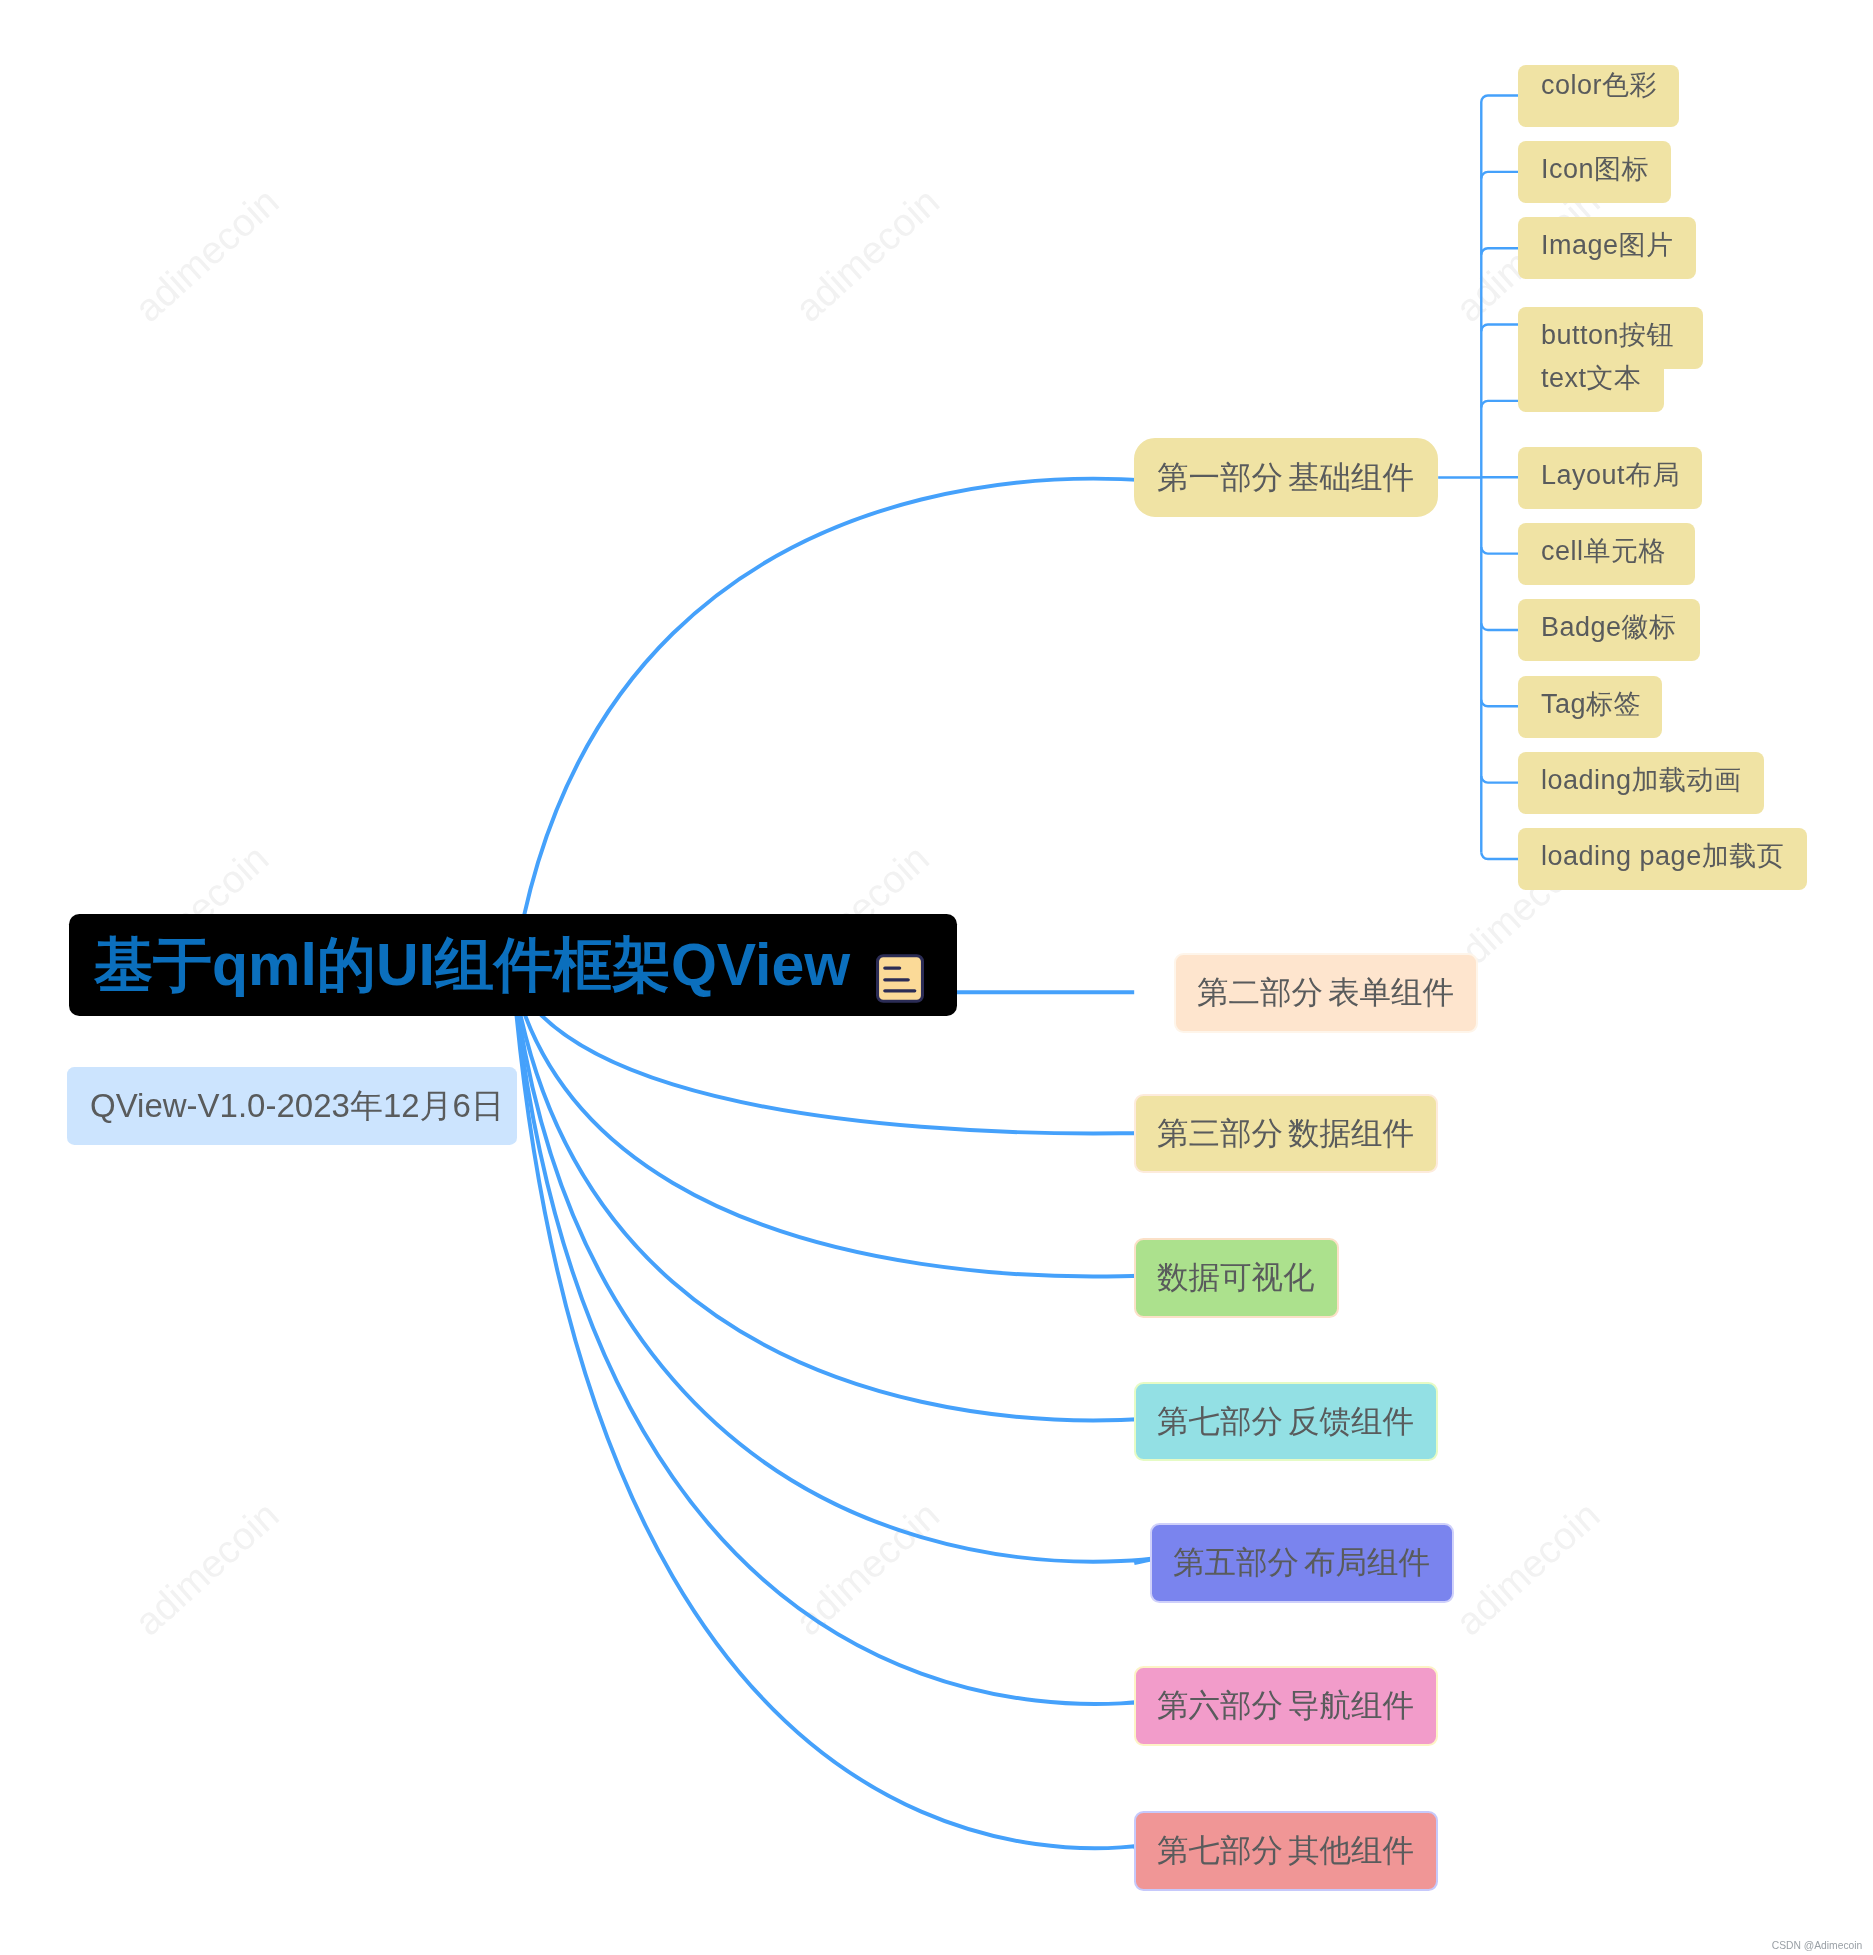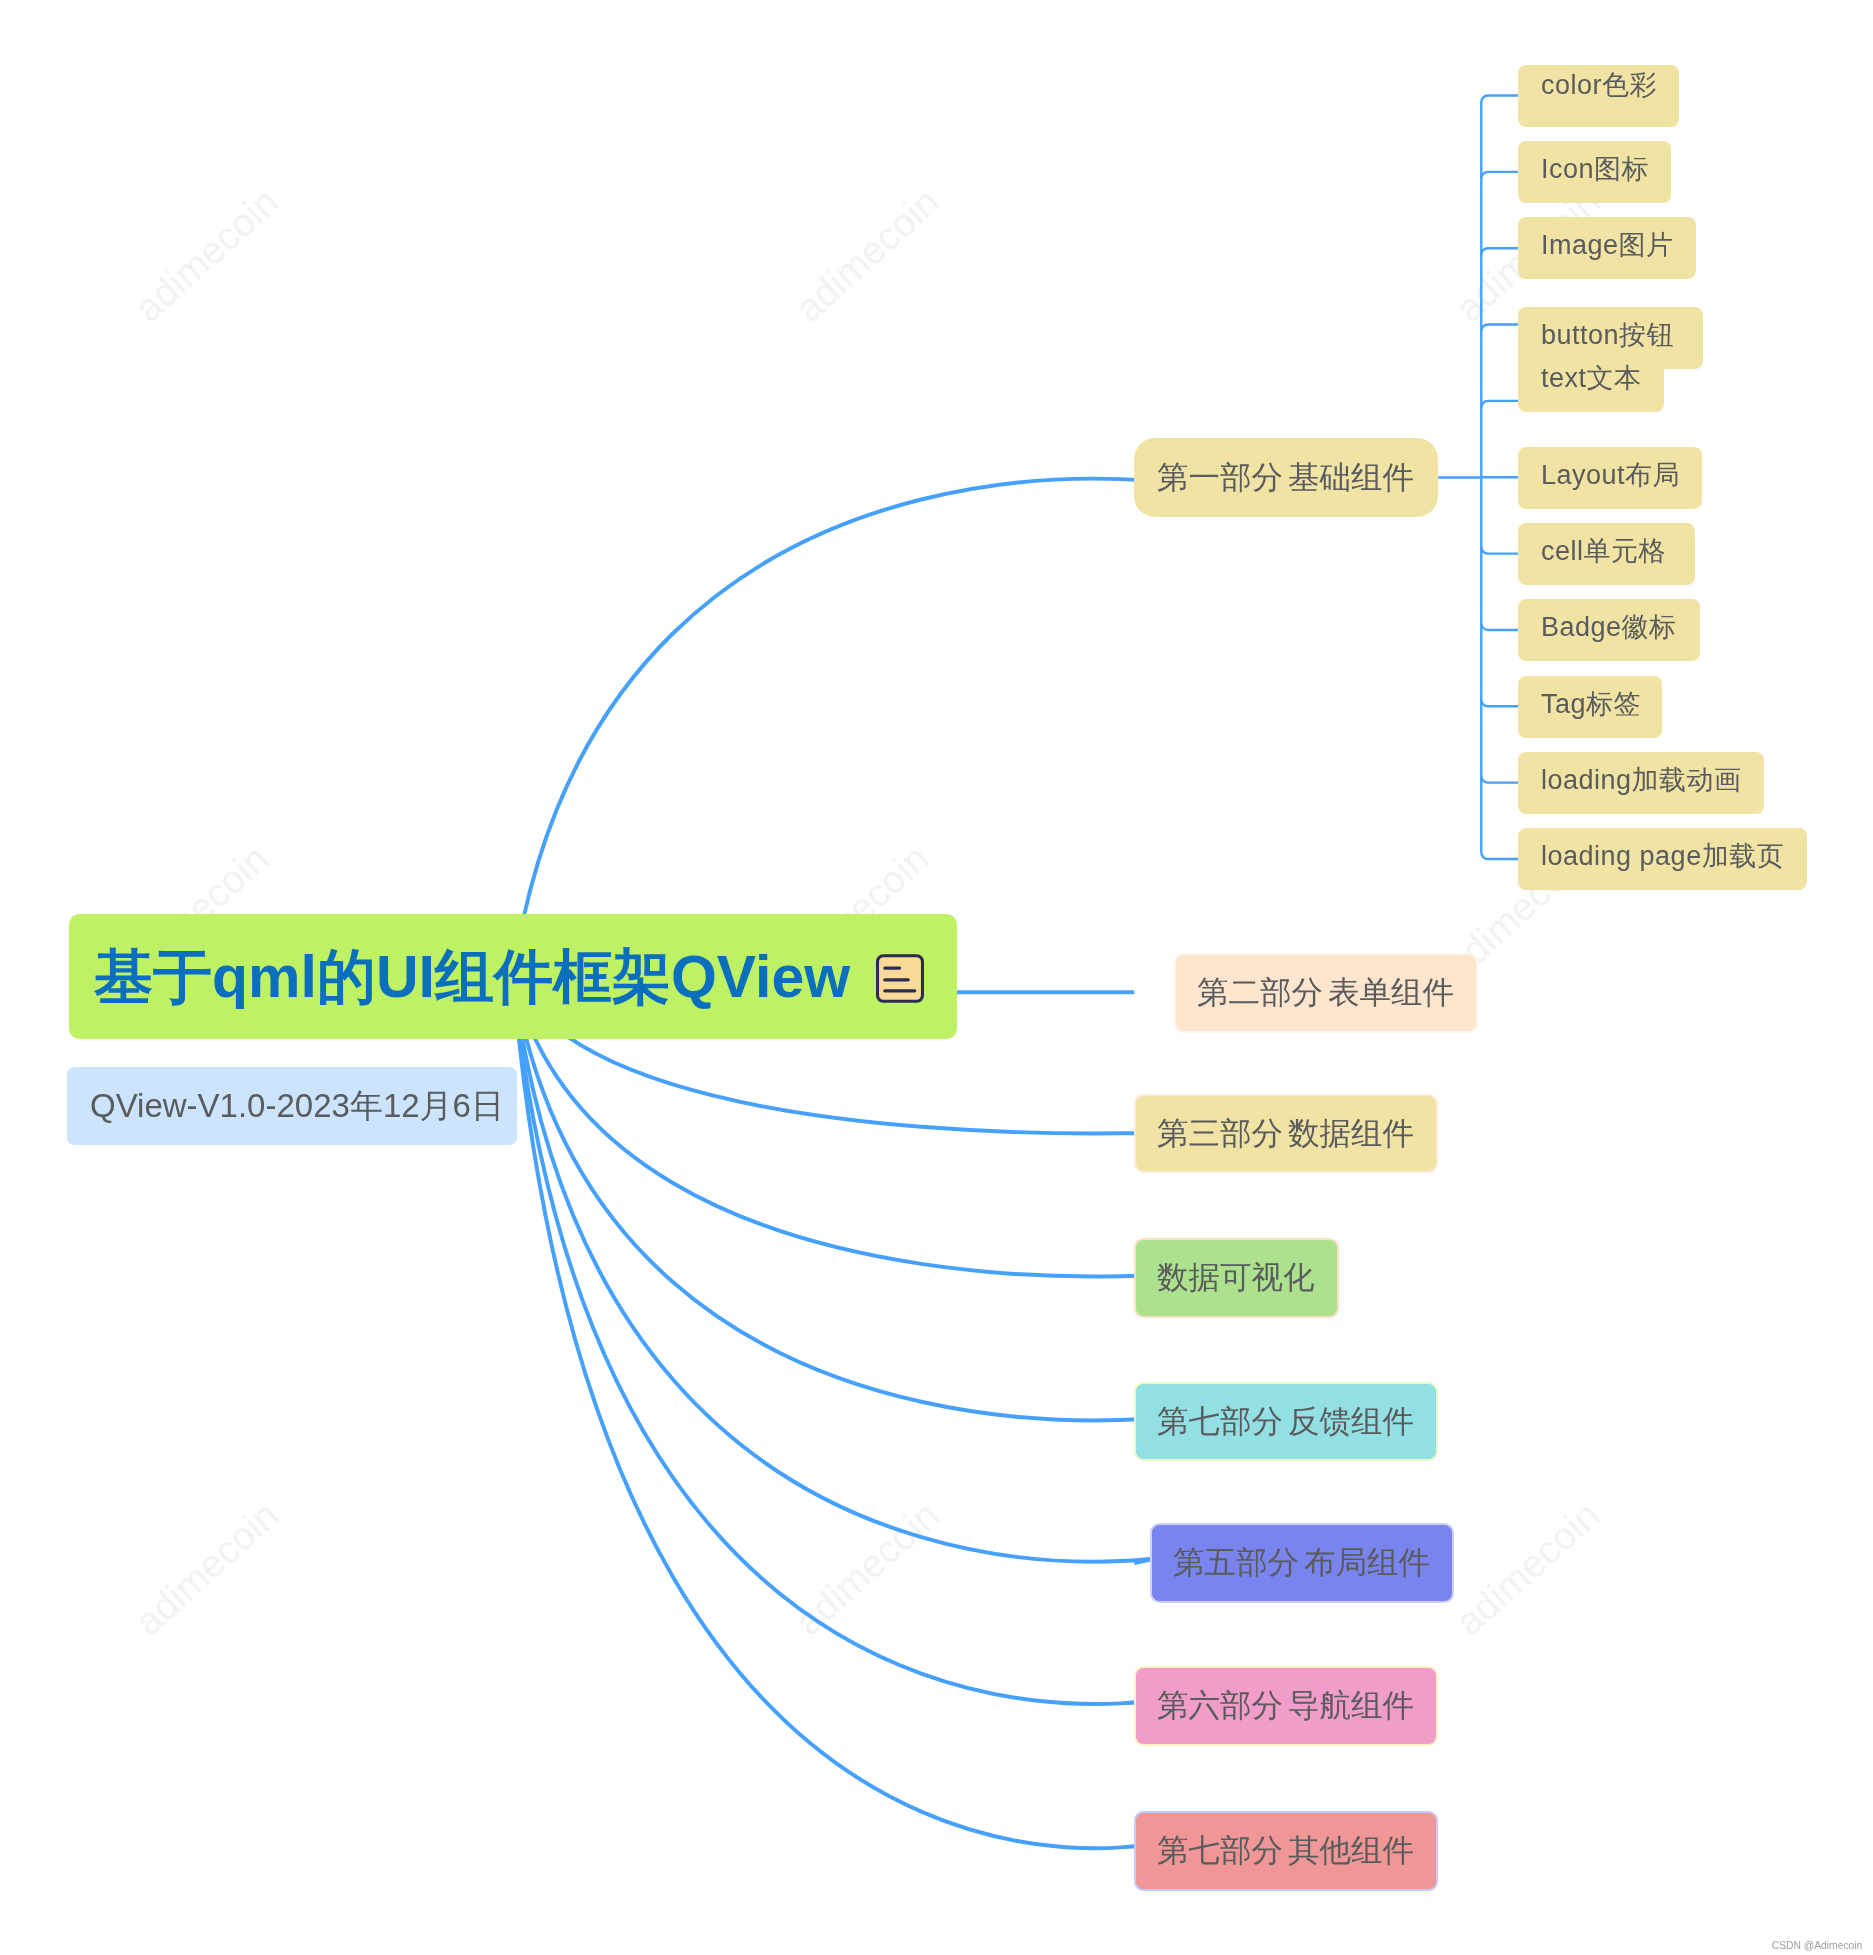--- a/index.html
+++ b/index.html
@@ -54,21 +54,21 @@
       <path d="M 2020.5 451.75000000000006 A 9 9 0 0 1 2029.5 442.75000000000006 L 2071 442.75000000000006" fill="none" stroke="#45A1FB" stroke-width="3.3" stroke-linecap="butt"></path>
       <path d="M 2020.5 555.9000000000001 A 9 9 0 0 1 2029.5 546.9000000000001 L 2071 546.9000000000001" fill="none" stroke="#45A1FB" stroke-width="3.3" stroke-linecap="butt"></path>
       <path d="M 2020.5 651.05 L 2071 651.05" fill="none" stroke="#45A1FB" stroke-width="3.3" stroke-linecap="butt"></path>
       <path d="M 2020.5 746.2 A 9 9 0 0 0 2029.5 755.2 L 2071 755.2" fill="none" stroke="#45A1FB" stroke-width="3.3" stroke-linecap="butt"></path>
       <path d="M 2020.5 850.35 A 9 9 0 0 0 2029.5 859.35 L 2071 859.35" fill="none" stroke="#45A1FB" stroke-width="3.3" stroke-linecap="butt"></path>
       <path d="M 2020.5 954.5 A 9 9 0 0 0 2029.5 963.5 L 2071 963.5" fill="none" stroke="#45A1FB" stroke-width="3.3" stroke-linecap="butt"></path>
       <path d="M 2020.5 1058.65 A 9 9 0 0 0 2029.5 1067.65 L 2071 1067.65" fill="none" stroke="#45A1FB" stroke-width="3.3" stroke-linecap="butt"></path>
       <path d="M 2020.5 1162.8 A 9 9 0 0 0 2029.5 1171.8 L 2071 1171.8" fill="none" stroke="#45A1FB" stroke-width="3.3" stroke-linecap="butt"></path>
     </svg>
   <div id="nodes">
-      <div class="node" id="rootNode" style="left: 69px; top: 914px; width: 888px; height: 125px; background: #bef264; border-radius: 10.3px; display: block; overflow: visible;">
+      <div class="node" id="rootNode" style="left: 69px; top: 914px; width: 888px; height: 102px; background: #000000; border-radius: 10.3px; display: block; overflow: visible;">
         <span style="position: absolute; left: 25px; top: 50%; transform: translateY(-50%); color: rgb(11, 111, 189); font-weight: 700; font-size: 59px; line-height: 1; letter-spacing: 0px; white-space: nowrap;">基于qml的UI组件框架QView</span>
         <span style="position: absolute; left: 807px; top: 40px; display: inline-flex; align-items: center;">
           <svg width="48" height="49" viewBox="0 0 66 67">
             <rect x="2.1" y="2.1" width="61.8" height="62.8" rx="8" ry="8" fill="#FBDA98" stroke="#2B2C55" stroke-width="4.2"></rect>
             <path d="M12.2 19.2 H32.4" stroke="#2B2C55" stroke-width="4.6" stroke-linecap="round"></path>
             <path d="M12.2 35.3 H44.2" stroke="#2B2C55" stroke-width="4.6" stroke-linecap="round"></path>
             <path d="M12.2 50.5 H53.2" stroke="#2B2C55" stroke-width="4.6" stroke-linecap="round"></path>
           </svg>
         </span>
       </div>

